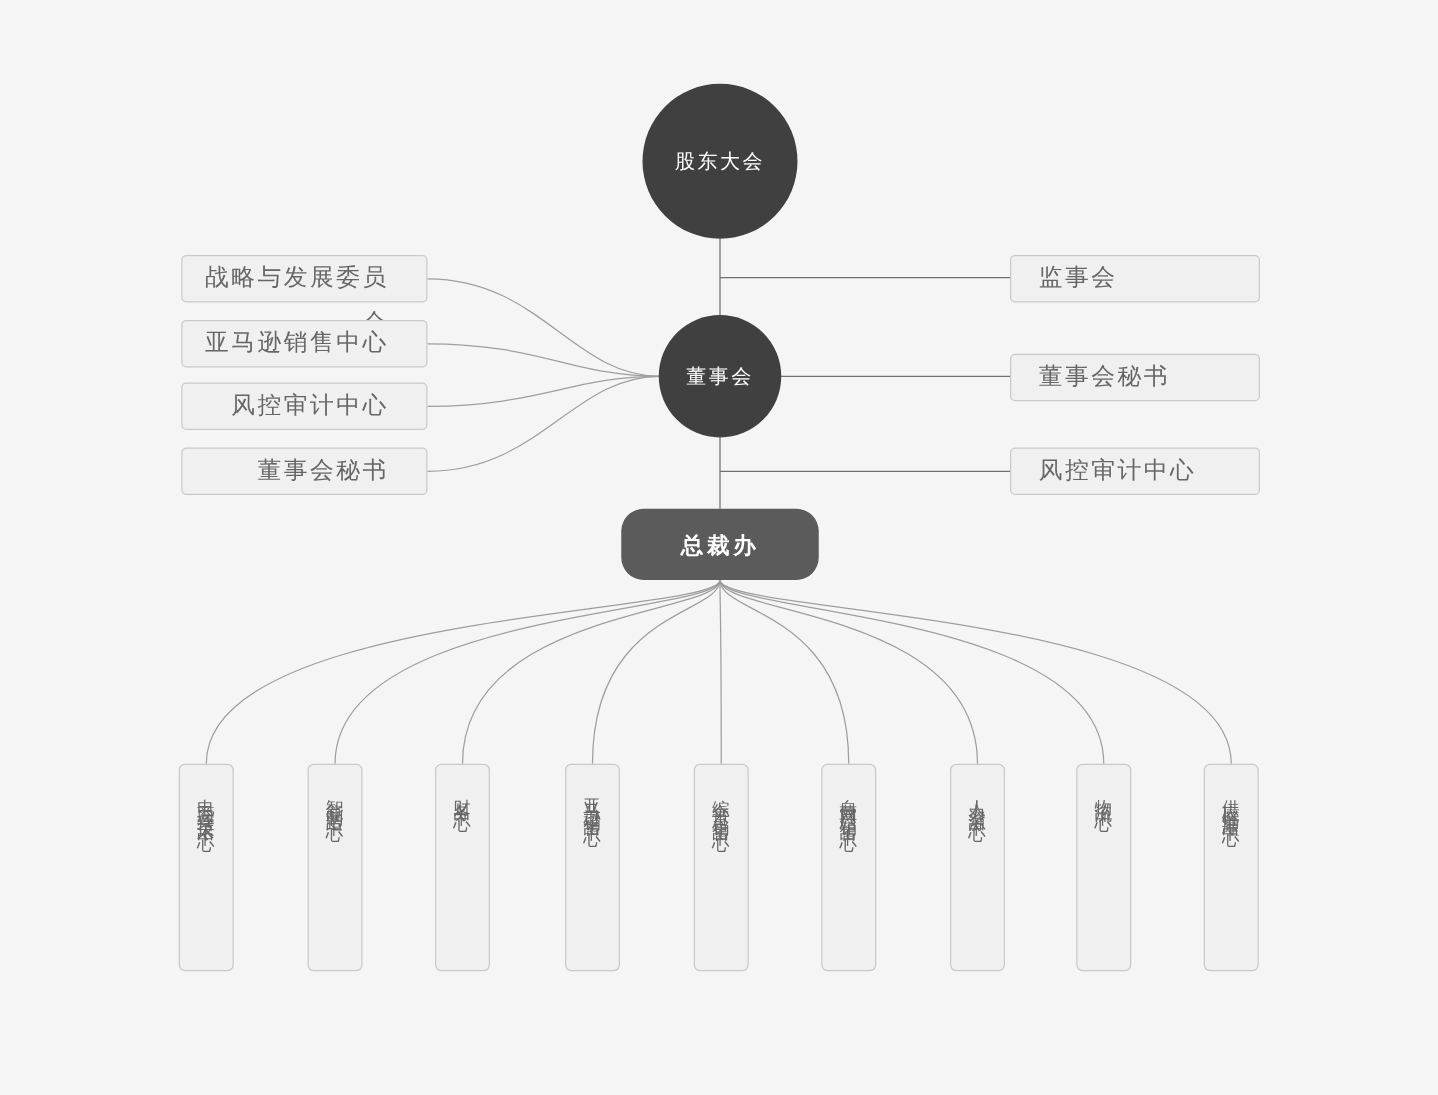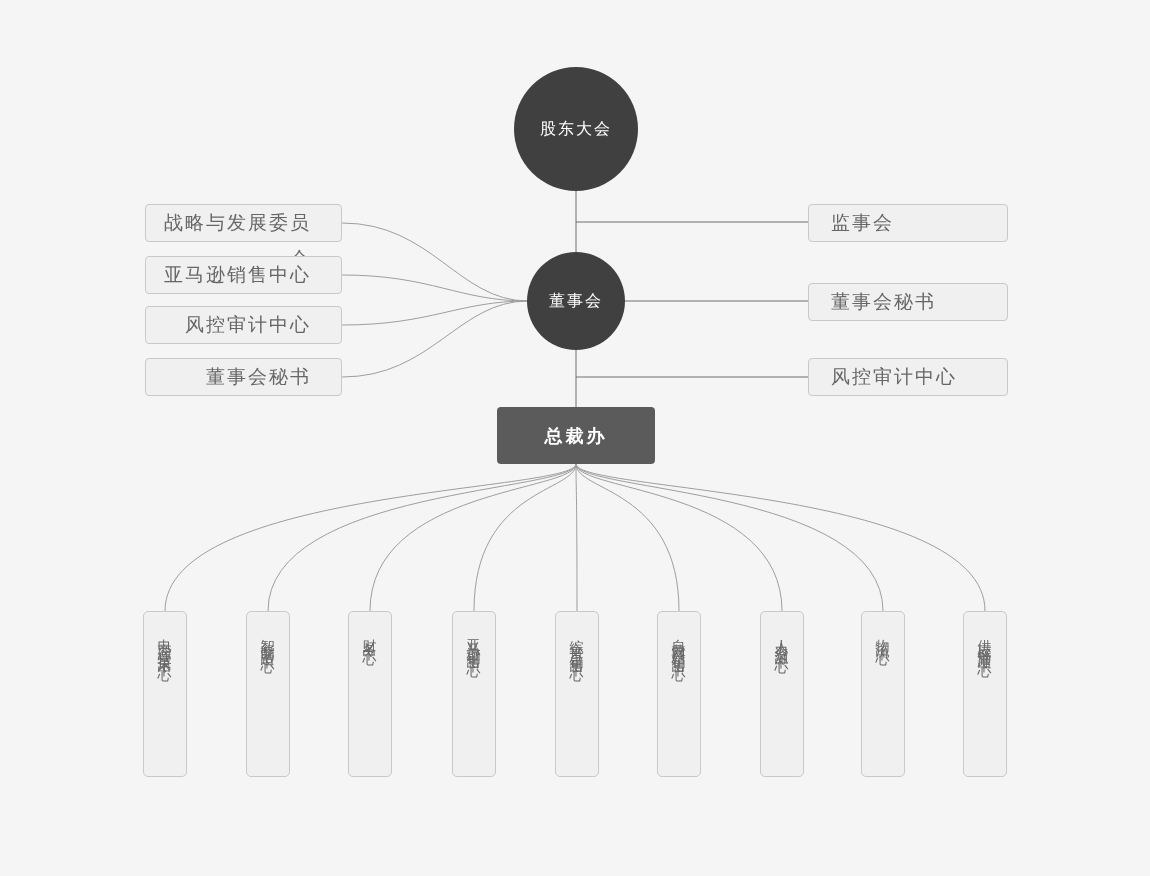--- a/index.html
+++ b/index.html
@@ -17,21 +17,21 @@
   .circle.board{left:527px;top:252px;width:98px;height:98px;}
   .hbox{
     position:absolute;height:38px;line-height:36px;font-size:19px;color:#666666;
     background:#f0f0f0;border:1px solid #c9c9c9;border-radius:4px;
     box-sizing:border-box;letter-spacing:2px;z-index:2;
   }
   .lbox{left:145px;width:197px;text-align:right;padding-right:30px;}
   .rbox{left:808px;width:200px;text-align:left;padding-left:22px;}
   .president{
     position:absolute;left:497px;top:407px;width:158px;height:57px;
-    background:#5b5b5b;border-radius:4px;color:#ffffff;font-size:18px;
+    background:#5b5b5b;border-radius:18px;color:#ffffff;font-size:18px;
     font-weight:bold;letter-spacing:3px;display:flex;align-items:center;
     justify-content:center;z-index:2;
   }
   .dept{
     position:absolute;top:611px;width:44px;height:166px;
     background:#f0f0f0;border:1px solid #c9c9c9;border-radius:5px;
     box-sizing:border-box;display:flex;justify-content:center;
     padding-top:16px;z-index:2;
   }
   .dept span{

